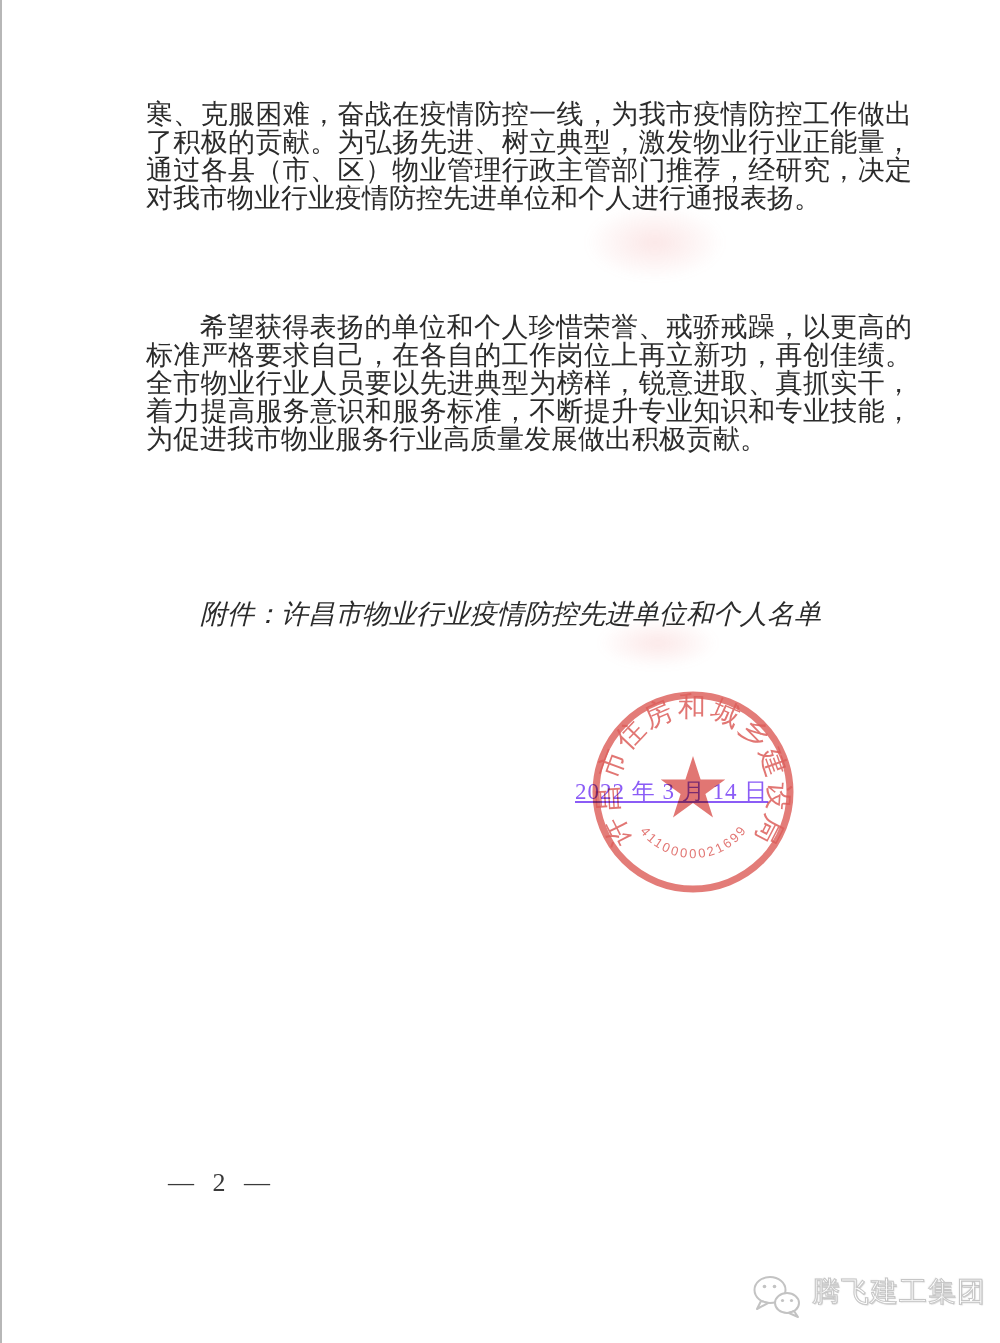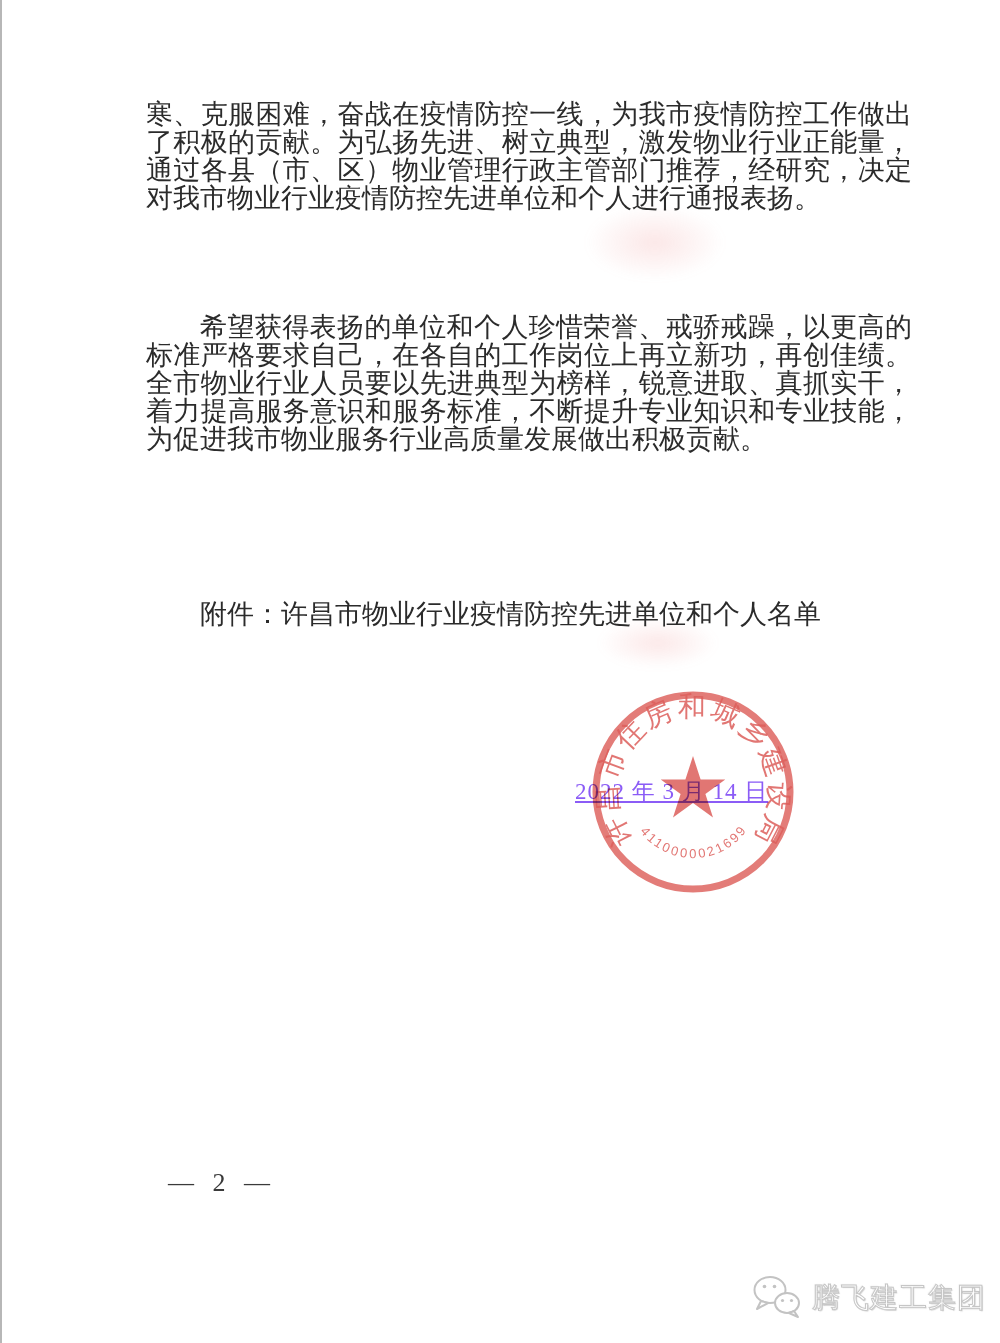--- a/index.html
+++ b/index.html
@@ -20,21 +20,21 @@
     position: absolute;
     left: 146px; width: 766px;
     font-size: 27px;
     line-height: 28px;
     color: #2b2b2b;
     text-align: justify;
     letter-spacing: 0;
   }
   .para-1 { top: 73px; }
   .para-2 { top: 286px; text-indent: 2em; }
-  .attachment-line { top: 573px; text-indent: 2em; }
+  .attachment-line { top: 573px; text-indent: 2em; font-style: italic; }
   
   .date-line {
     position: absolute;
     left: 575px; top: 776px;
     font-size: 23px;
     letter-spacing: 1px;
     color: #8b5cf6;
     z-index: 2;
     white-space: nowrap;
     text-decoration: underline;
@@ -69,21 +69,21 @@
     left: 168px; top: 1168px;
     font-size: 26px;
     letter-spacing: 6px;
     color: #3a3a3a;
     white-space: nowrap;
   }
   
   .watermark {
     position: absolute;
     right: 14px; bottom: 20px;
-    display: flex; align-items: center;
+    display: flex; align-items: flex-start;
     gap: 8px;
   }
   .watermark-label {
     font-size: 28px;
     letter-spacing: 1px;
     color: #ffffff;
     -webkit-text-stroke: 1px #c6c6c6;
     text-shadow: 1px 1px 1px rgba(150,150,150,0.45), -1px -1px 1px rgba(240,240,240,0.9);
     white-space: nowrap;
   }

